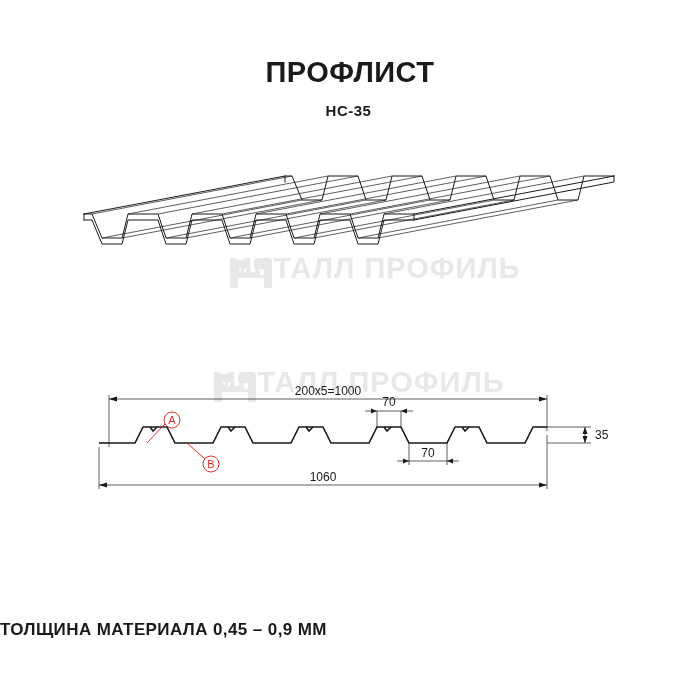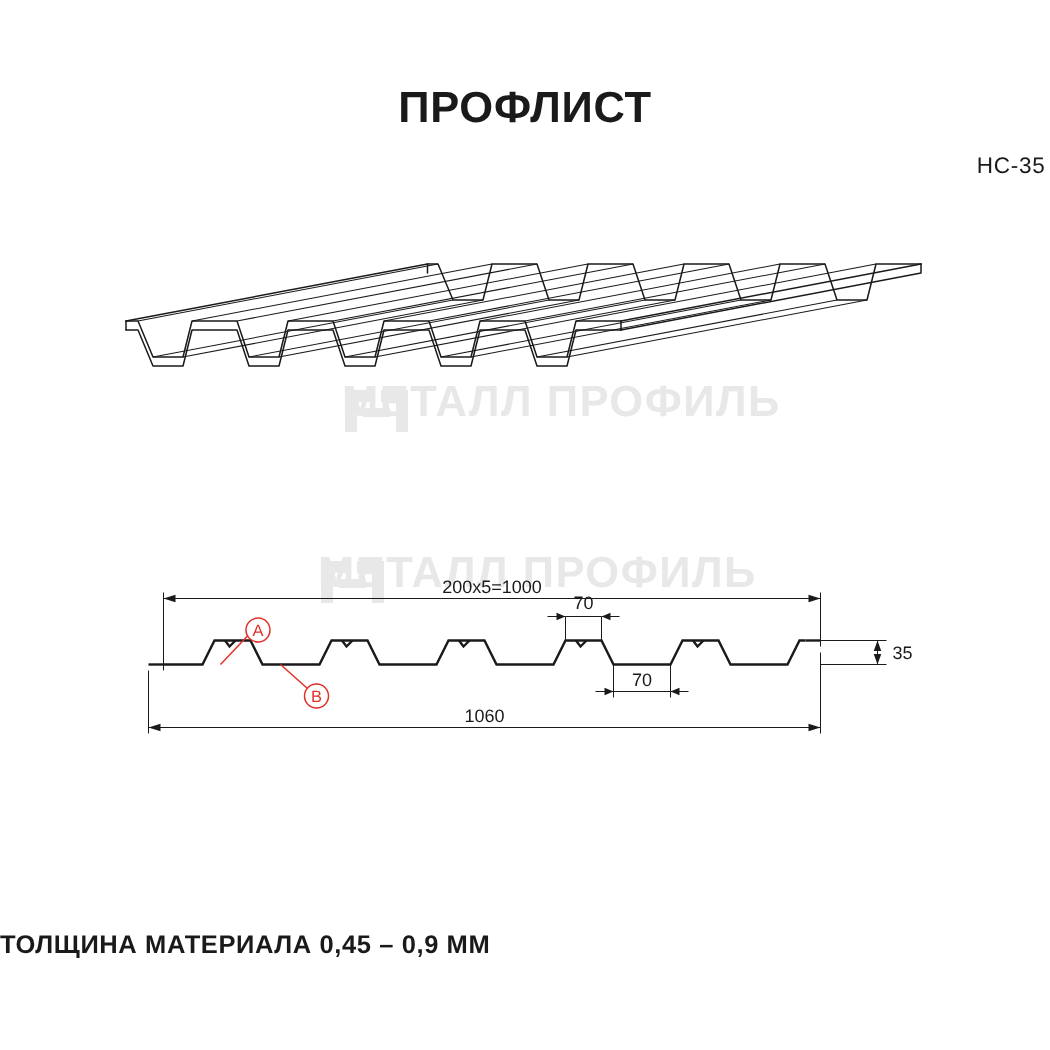--- a/index.html
+++ b/index.html
@@ -28,23 +28,23 @@
     text-align: center;
     font-size: 29px;
     font-weight: bold;
     letter-spacing: 0.5px;
   }
   .subtitle {
     position: absolute;
     top: 102px;
     left: 0;
     width: 697px;
-    text-align: right;
+    text-align: center;
     font-size: 15px;
-    font-weight: normal;
+    font-weight: bold;
     letter-spacing: 0.5px;
   }
   .footnote {
     position: absolute;
     top: 620px;
     left: 0;
     width: 700px;
     text-align: left;
     font-size: 17px;
     font-weight: bold;

